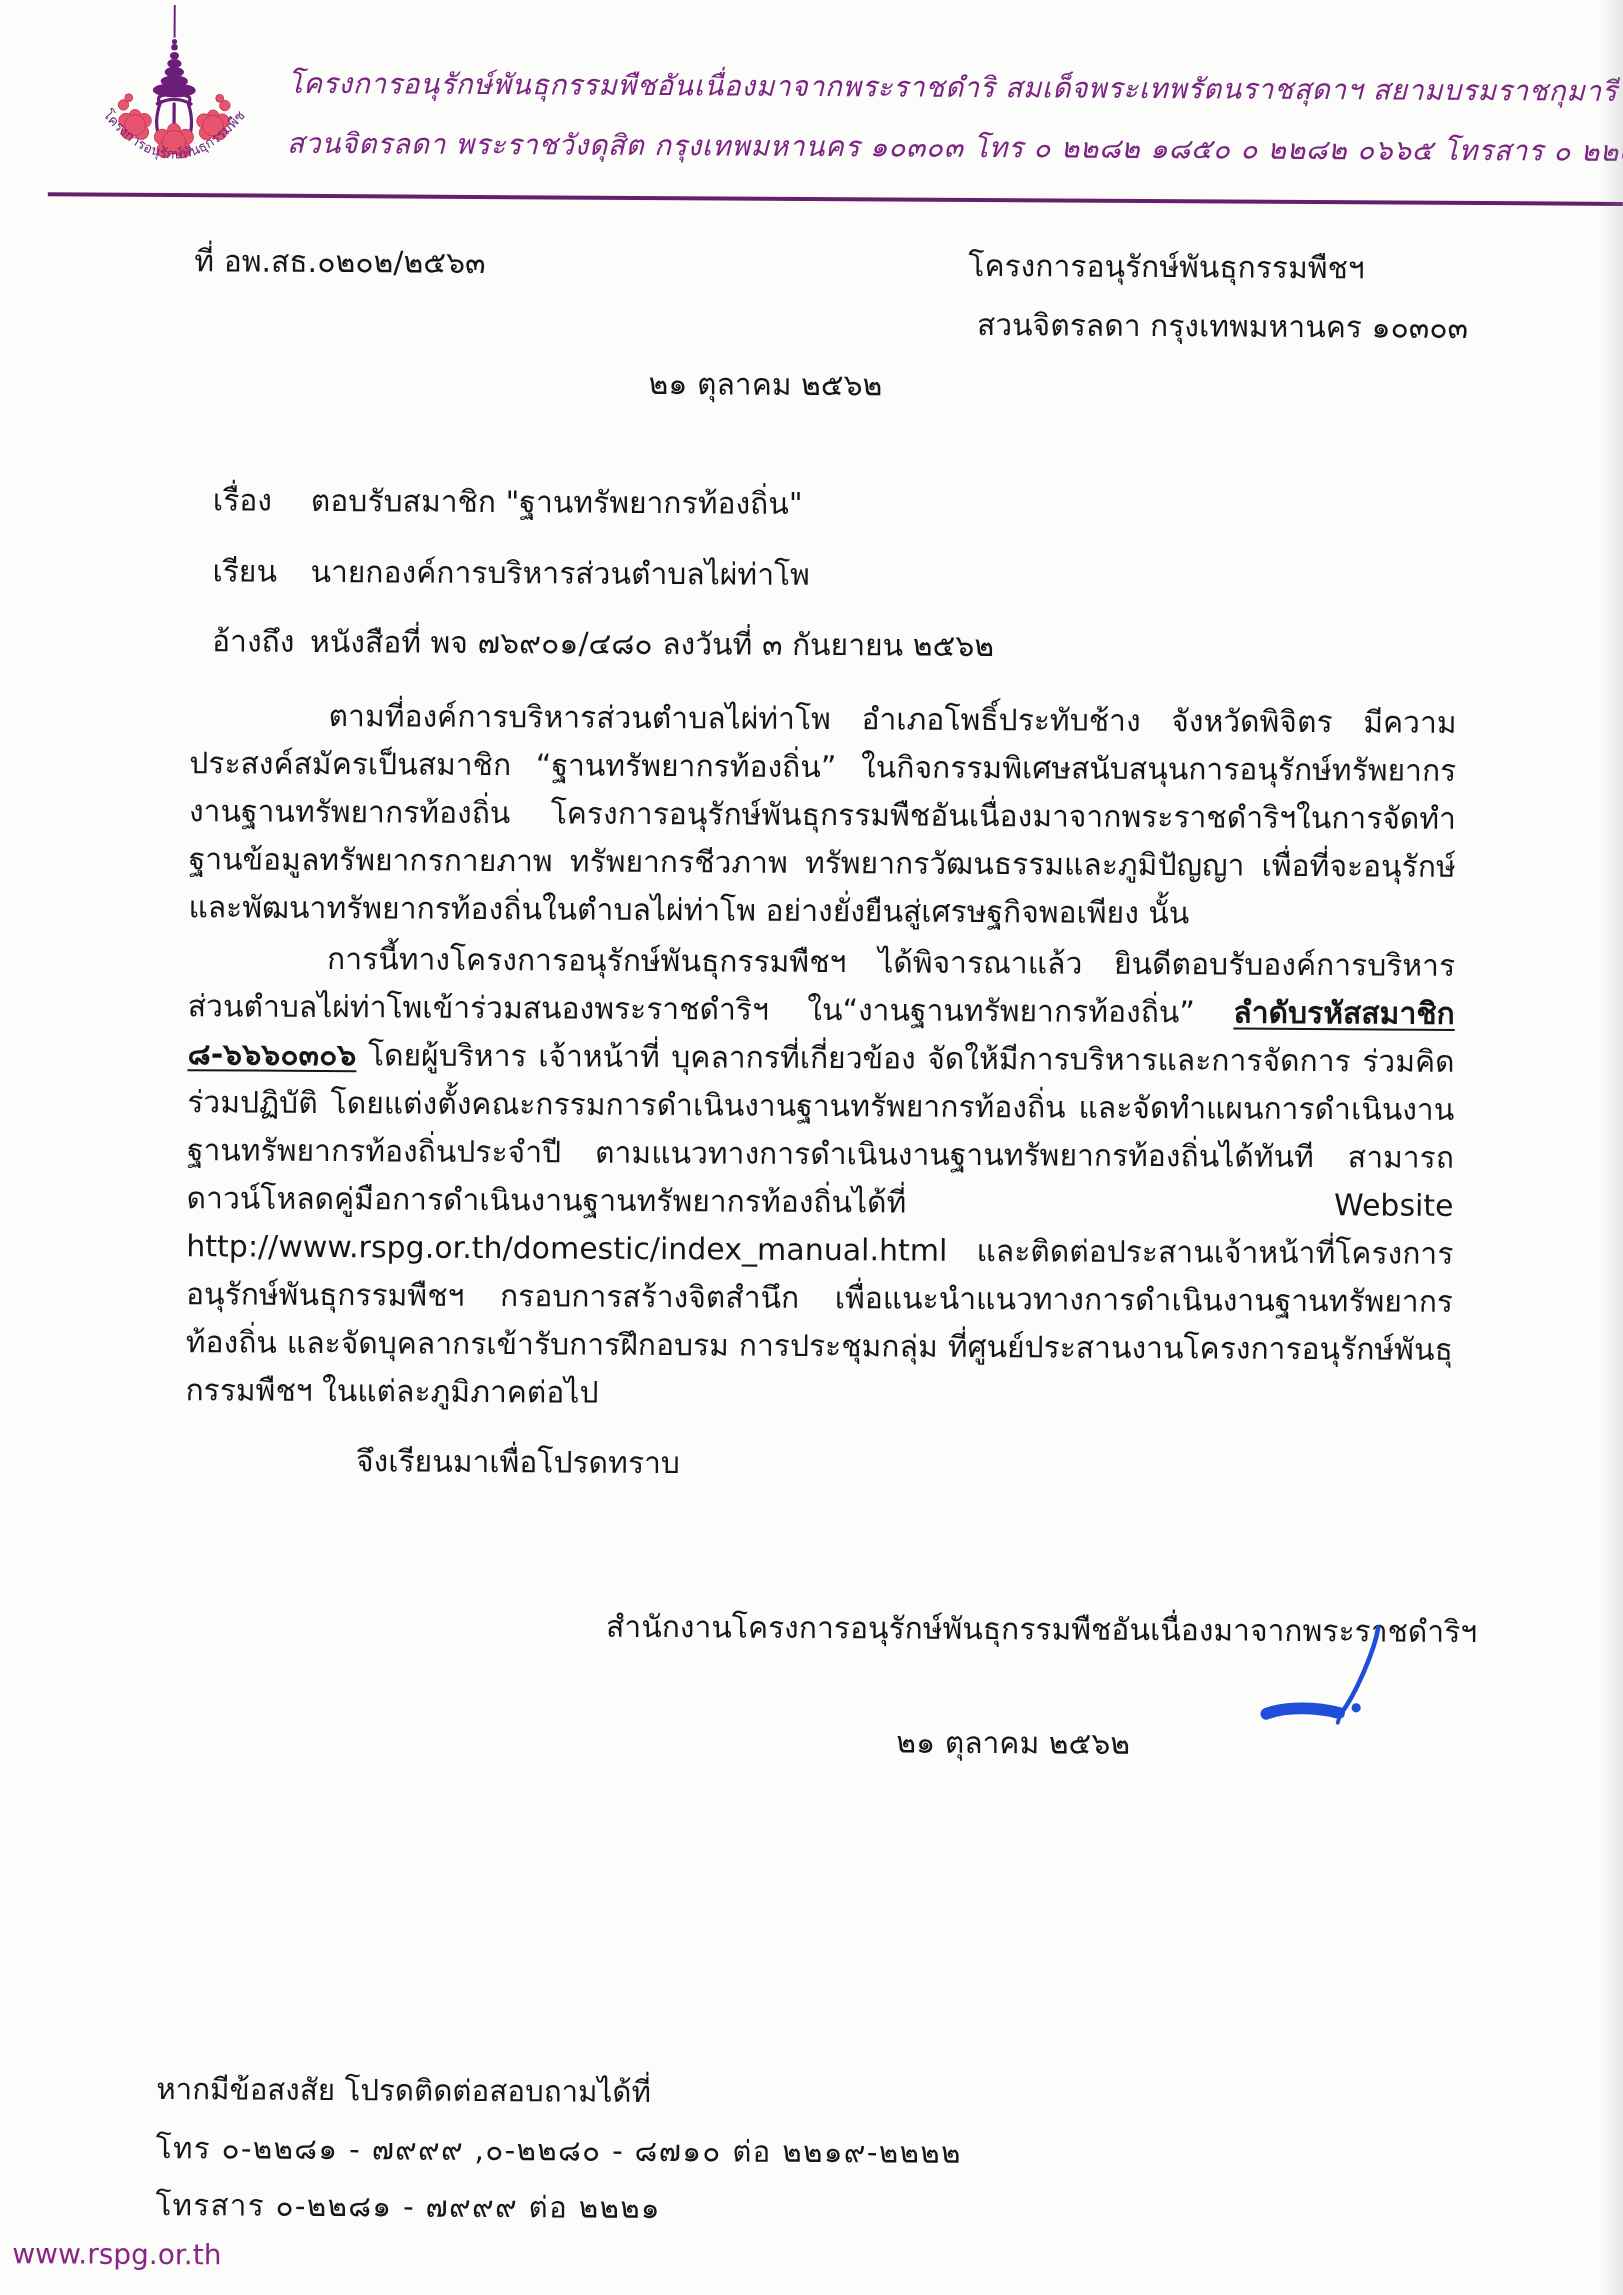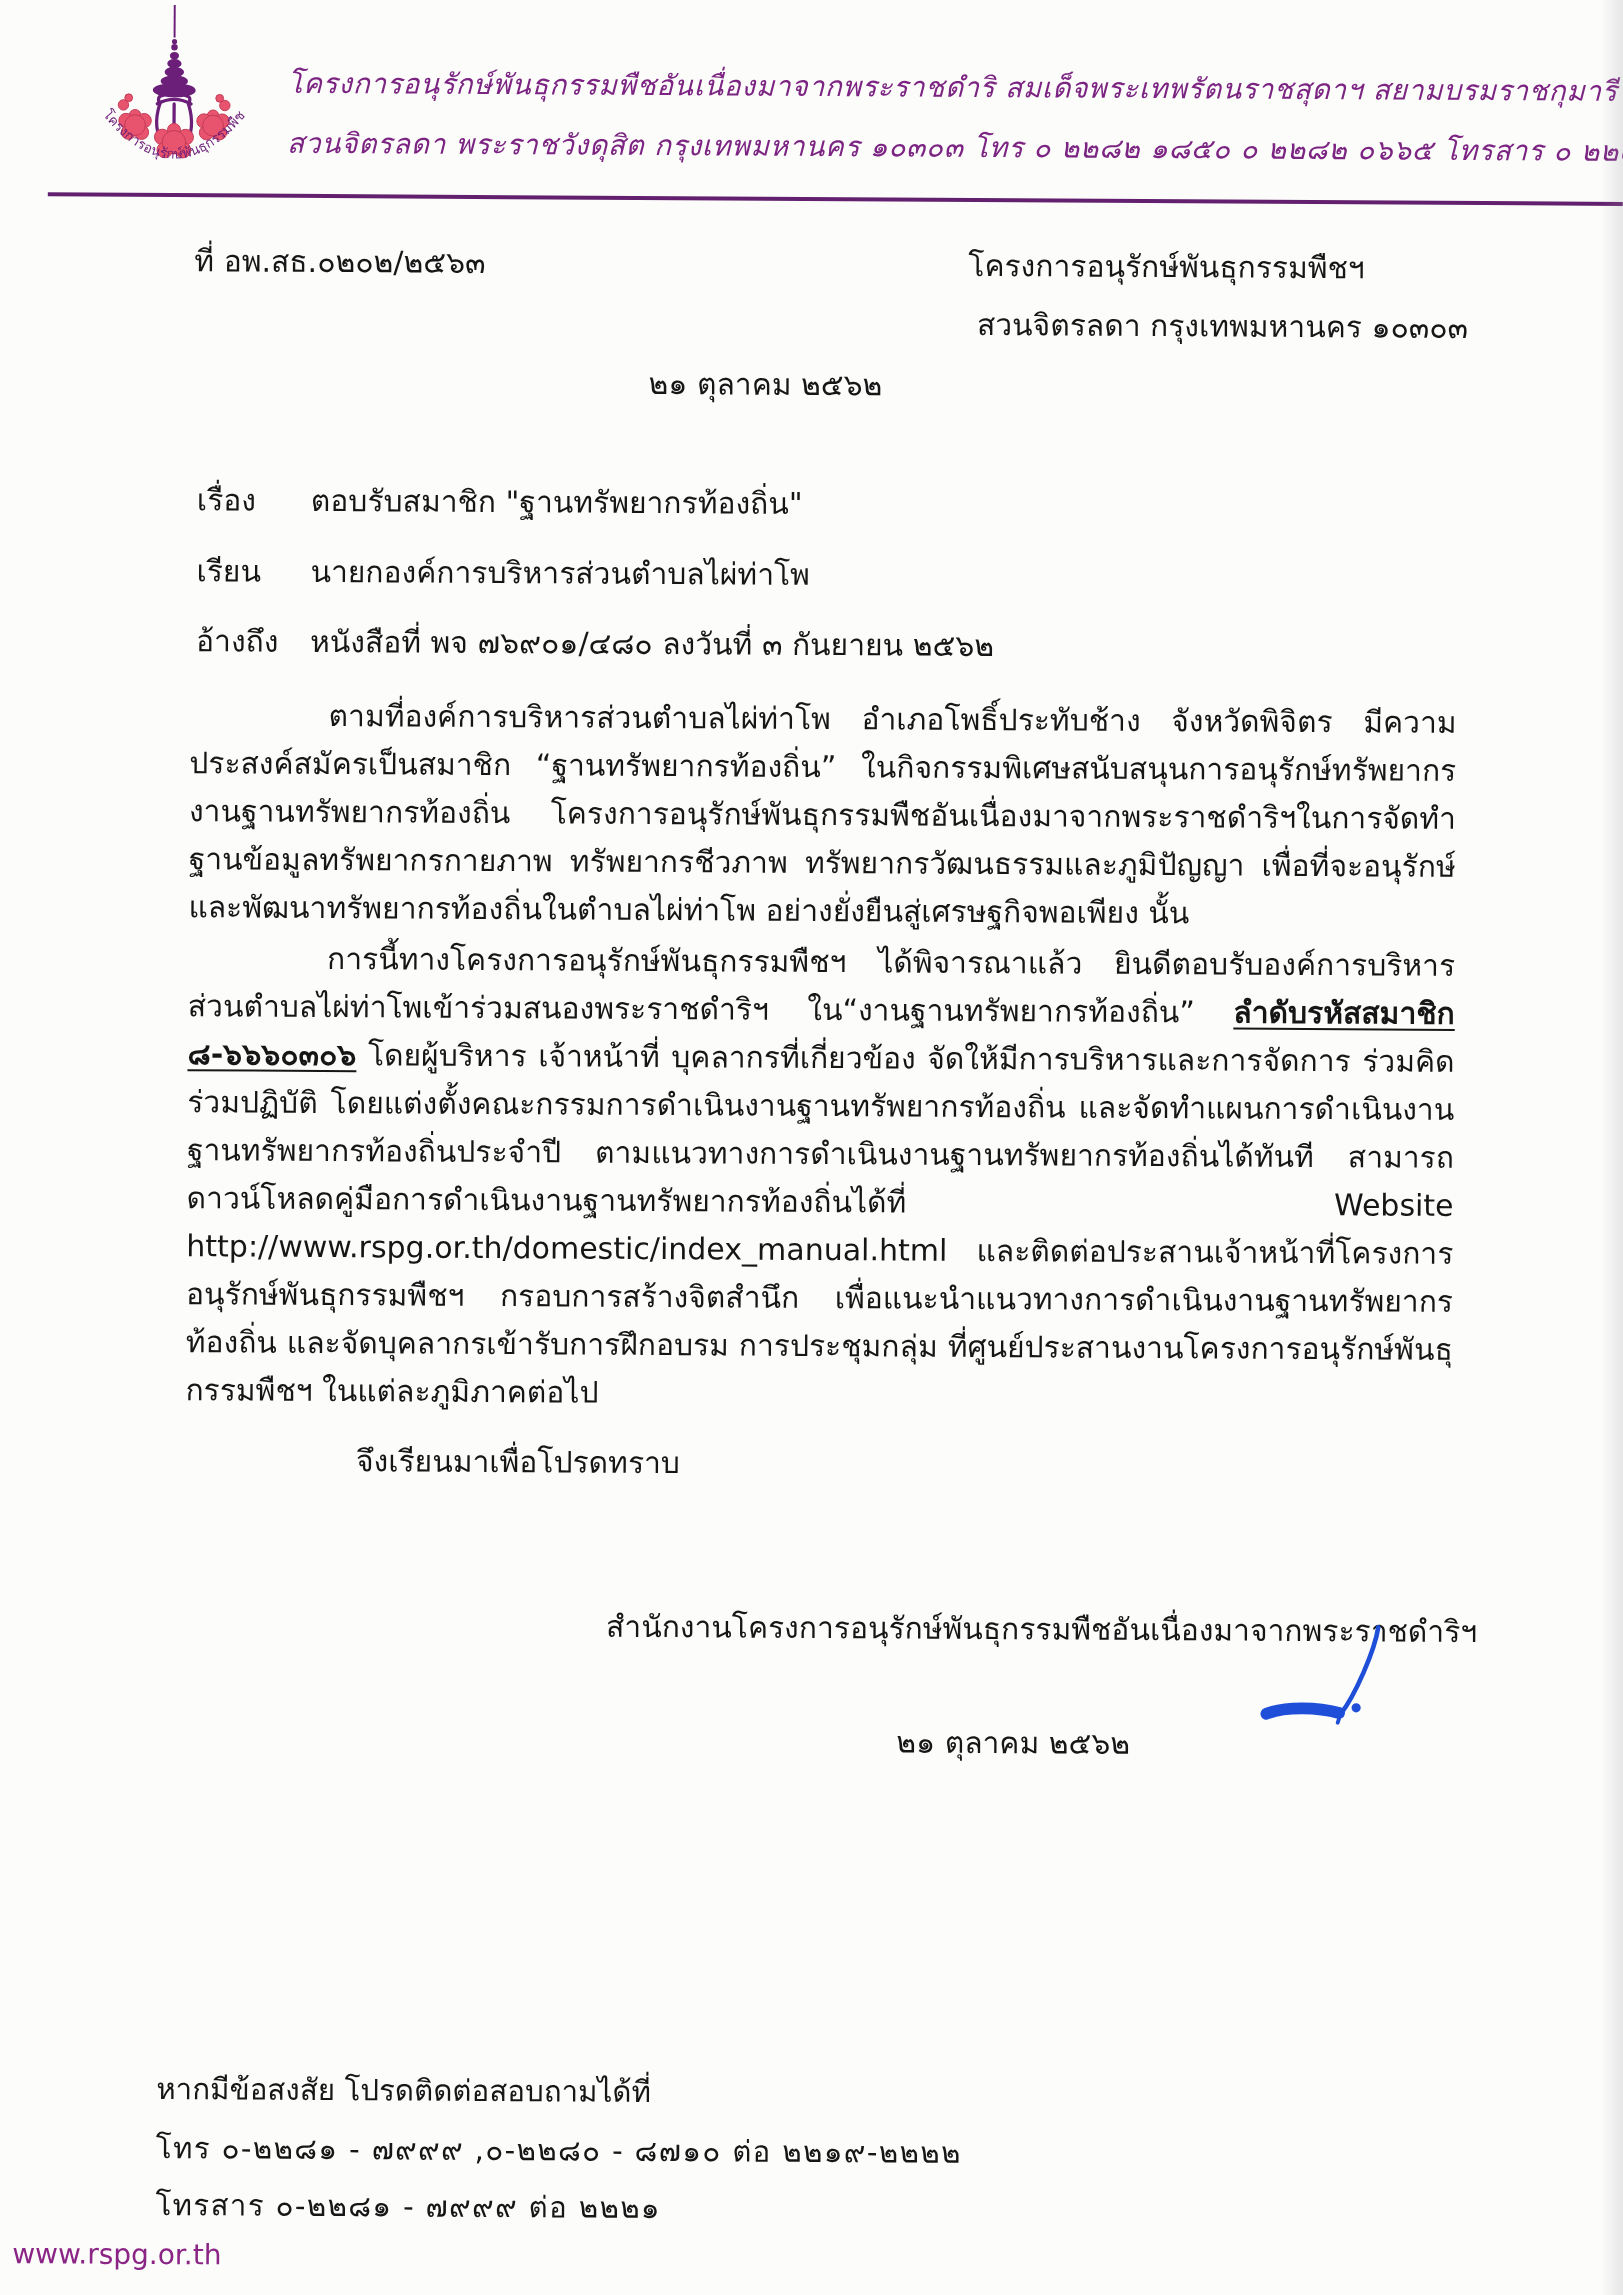--- a/index.html
+++ b/index.html
@@ -44,21 +44,21 @@
     left: 49px; top: 196px;
     width: 1575px; height: 3.9px;
     background: #63206e;
   }
   
   .txt { position: absolute; font-size: 30px; line-height: 1.3; white-space: nowrap; }
   .ref-no   { left: 196px;  top: 244px; }
   .org1     { left: 970px; top: 244px; }
   .org2     { left: 979px; top: 303px; }
   .date1    { left: 651px;  top: 364px; }
-  .row-label { position: absolute; left: 200px; font-size: 30px; white-space: nowrap; }
+  .row-label { position: absolute; left: 216px; font-size: 30px; white-space: nowrap; }
   .row-value { position: absolute; left: 314px; font-size: 30px; white-space: nowrap; }
   .y-subject { top: 479px; }
   .y-to      { top: 550px; }
   .y-ref     { top: 620px; }
   
   .para {
     position: absolute;
     left: 194px;
     width: 1267px;
     font-size: 30px;

